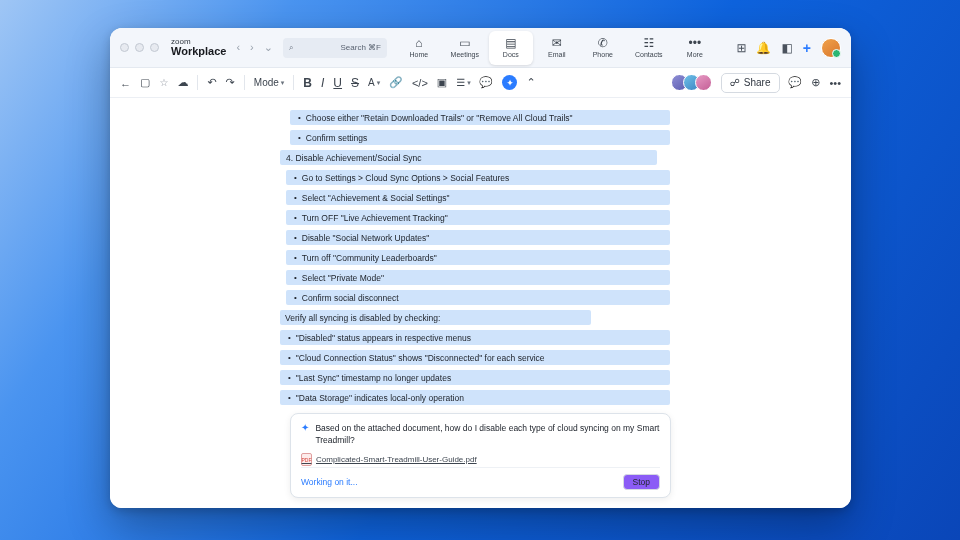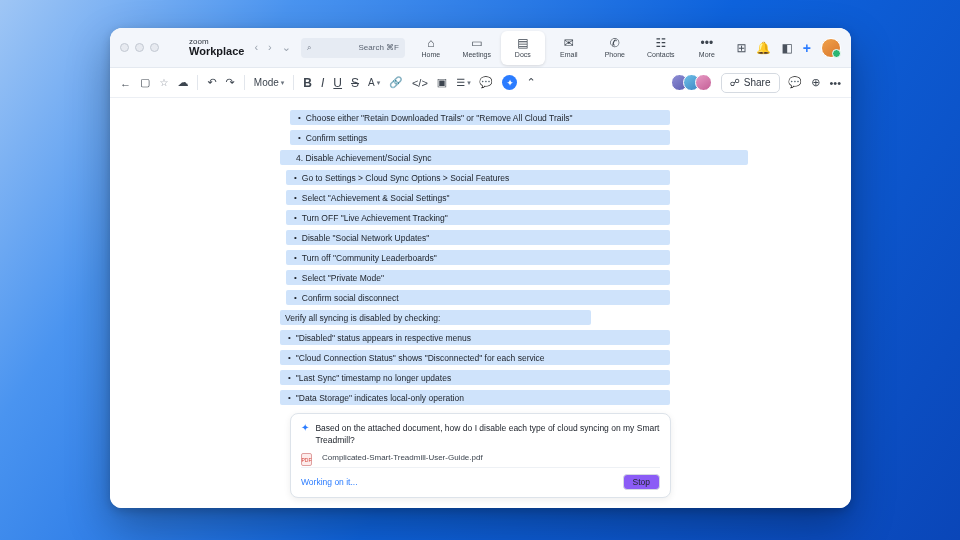--- a/index.html
+++ b/index.html
@@ -26,21 +26,21 @@
   .titlebar {
     height: 40px;
     background: #f3f6fb;
     border-bottom: 1px solid #e4e9f0;
     display: flex; align-items: center;
     padding: 0 10px;
     flex: 0 0 40px;
   }
   .traffic { display: flex; gap: 6px; align-items: center; margin-right: 12px; }
   .dot { width: 9px; height: 9px; border-radius: 50%; border: 1px solid #c2c8d2; background: #e7eaf0; }
-  .brand { line-height: 1.05; margin-right: 10px; margin-left: 18px; }
+  .brand { line-height: 1.05; margin-right: 10px; }
   .brand .b1 { font-size: 8px; color: #2f3640; font-weight: 400; display: block; }
   .brand .b2 { font-size: 11px; color: #16181d; font-weight: bold; display: block; }
   .navarrows { display: flex; gap: 10px; color: #9aa3ae; font-size: 11px; margin-right: 10px; }
   .searchbox {
     width: 104px; height: 20px; background: #e6ebf3; border-radius: 4px;
     display: flex; align-items: center; padding: 0 6px; gap: 4px;
     font-size: 8px; color: #5b6472; position: relative;
   }
   .searchbox .sq { font-size: 8px; }
   .searchbox .ph { line-height: 1.0; max-width: 52px; padding-left: 43px; }
@@ -127,22 +127,22 @@
     border: 1px solid #dde3ea;
     border-radius: 8px;
     background: #fff;
     box-shadow: 0 2px 7px rgba(0,0,0,.07);
     padding: 8px 10px 7px 10px;
   }
   .chat-q { display: flex; gap: 6px; align-items: flex-start; }
   .spark { color: #2b7cff; font-size: 10px; line-height: 11px; }
   .chat-q-text { font-size: 8.5px; color: #21262e; line-height: 12px; }
   .attach {
-    display: flex; gap: 10px;
-    margin-top: 7px; font-size: 8px; color: #3d454f;
+    display: flex; align-items: center; gap: 4px;
+    margin-top: 7px; font-size: 8px; color: #3d454f; text-decoration: underline;
   }
   .pdf-ico {
     width: 11px; height: 13px; border: 1px solid #e0a0a0; border-radius: 2px;
     background: #fdeceb; color: #d4423a; font-size: 5px;
     display: flex; align-items: center; justify-content: center;
   }
   .chat-foot {
     display: flex; align-items: center; margin-top: 1px;
     border-top: 1px solid #eef1f5; padding-top: 6px;
   }
@@ -271,21 +271,21 @@
     <div class="page">
 
       <div class="line" style="left:180px; top:12px; width:380px;">
         <span class="bullet">•</span>
         <span>Choose either "Retain Downloaded Trails" or "Remove All Cloud Trails"</span>
       </div>
       <div class="line" style="left:180px; top:32px; width:380px;">
         <span class="bullet">•</span>
         <span>Confirm settings</span>
       </div>
-      <div class="line" style="left:170px; top:52px; width:468px; padding-left:16px;">
+      <div class="line" style="left:170px; top:52px; width:377px; padding-left:6px;">
         <span>4. Disable Achievement/Social Sync</span>
       </div>
       <div class="line" style="left:176px; top:72px; width:384px;">
         <span class="bullet">•</span>
         <span>Go to Settings &gt; Cloud Sync Options &gt; Social Features</span>
       </div>
       <div class="line" style="left:176px; top:92px; width:384px;">
         <span class="bullet">•</span>
         <span>Select "Achievement &amp; Social Settings"</span>
       </div>

